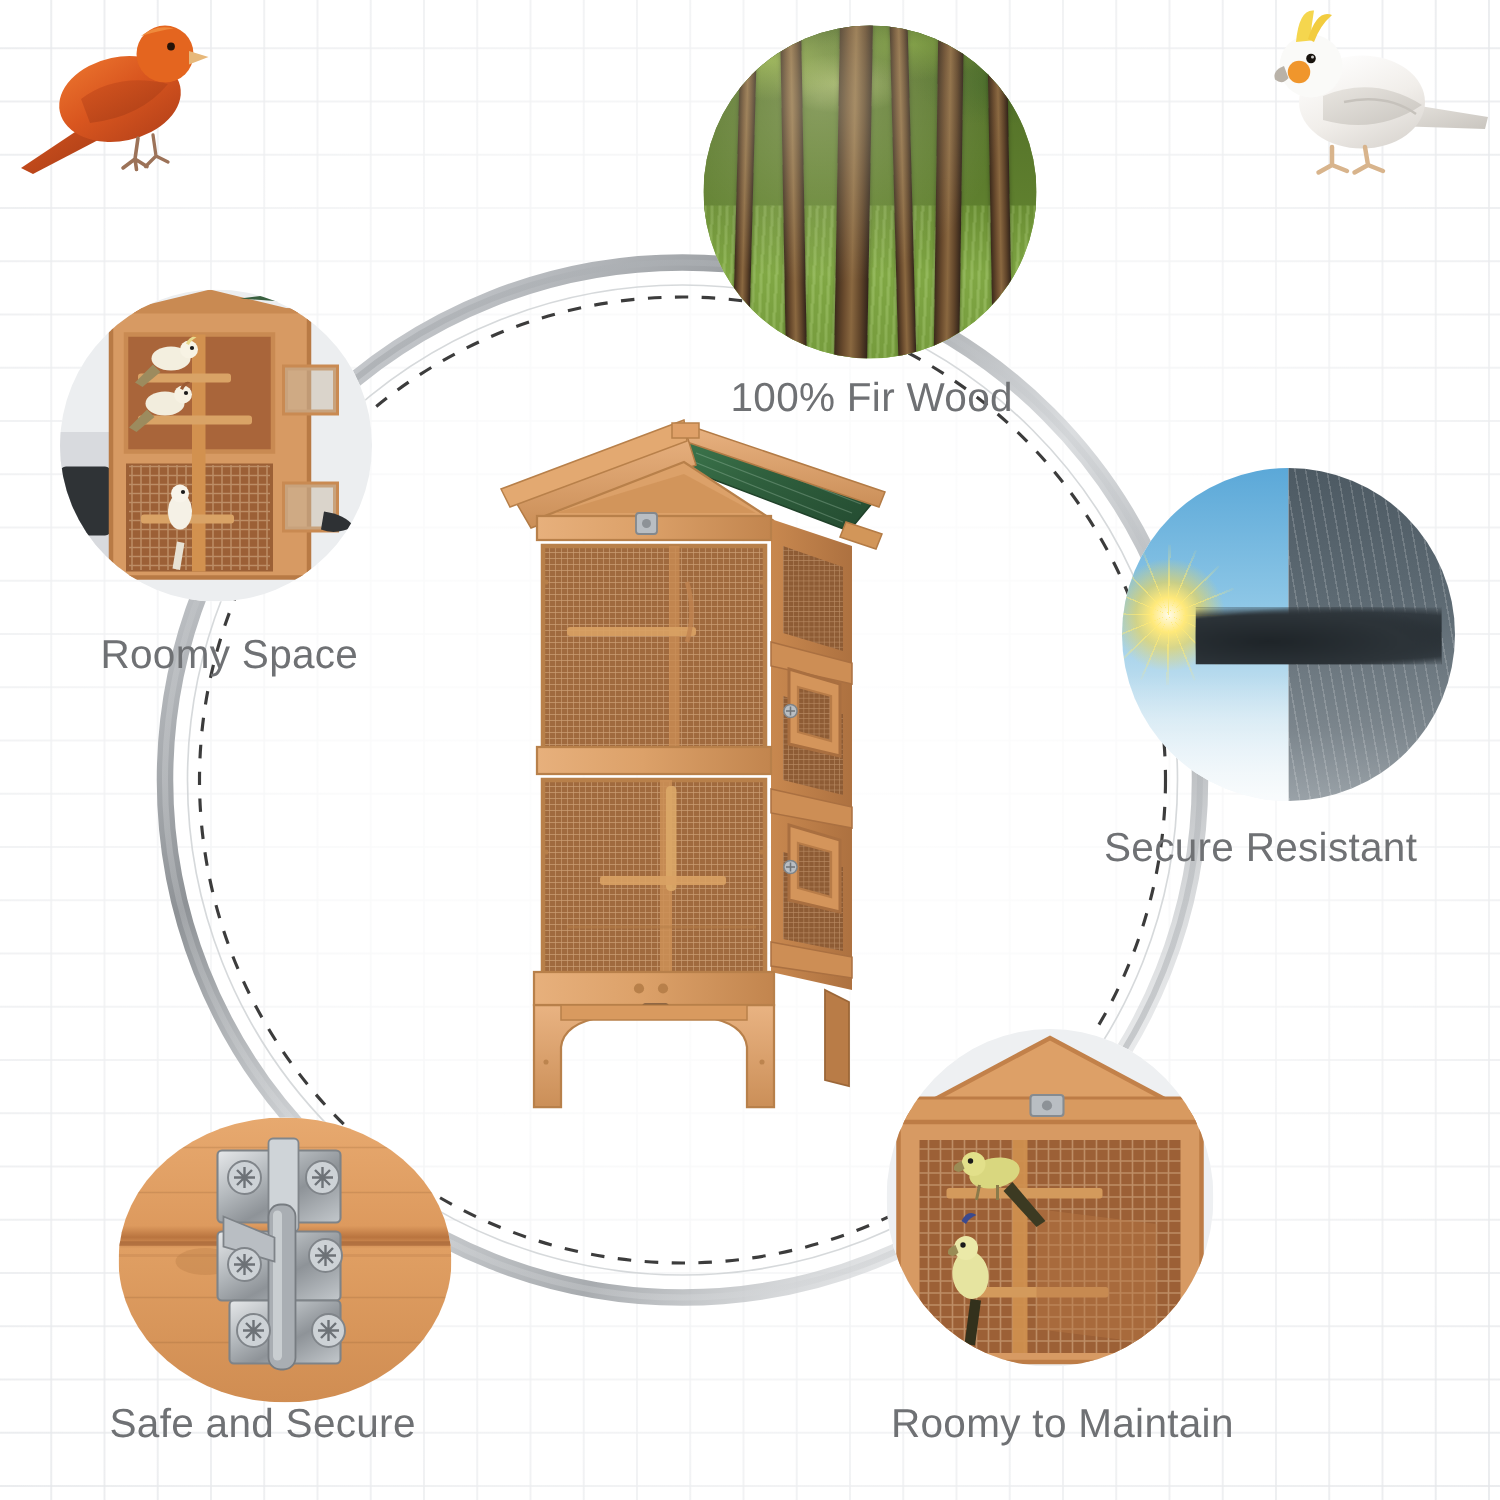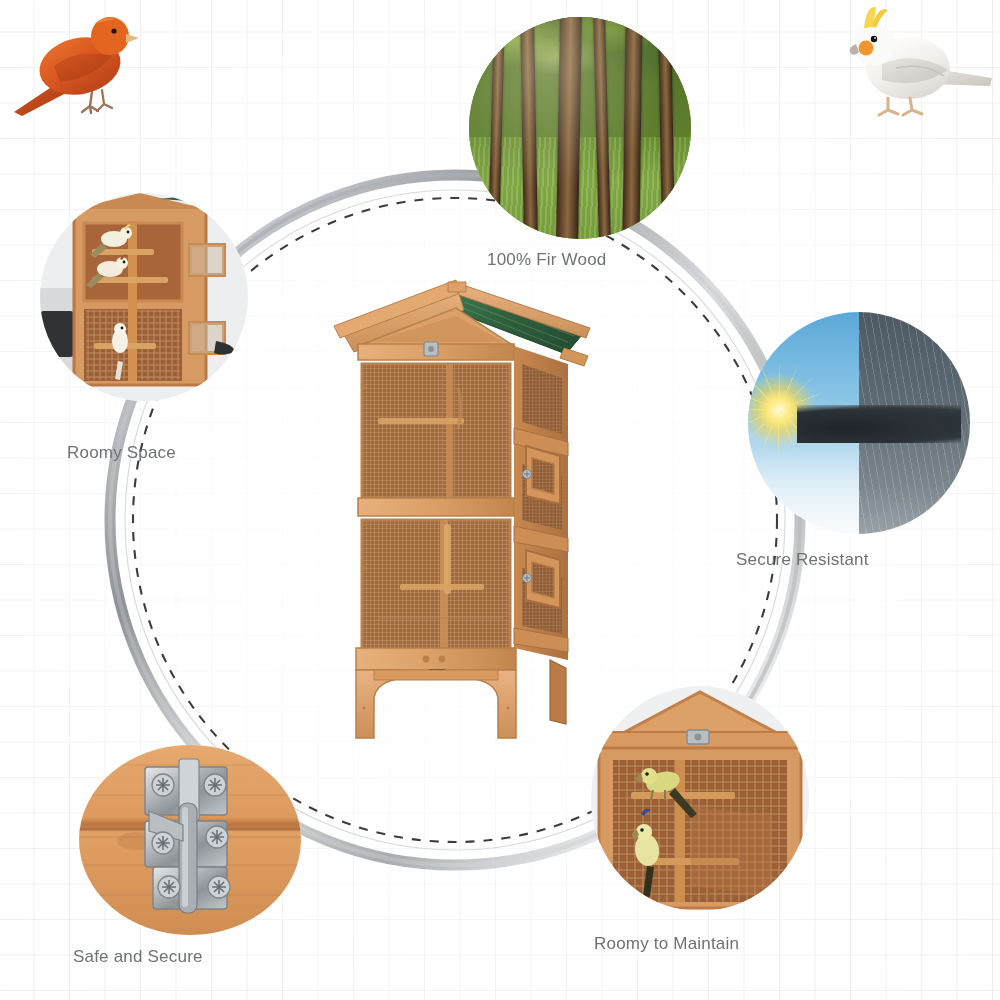--- a/index.html
+++ b/index.html
@@ -31,21 +31,21 @@
 
   
   .callout{ position:absolute; }
   .circle{
     position:absolute; border-radius:50%; overflow:hidden;
     background:#fff;
   }
   .clabel{
     position:absolute;
     color:#6f7174;
-    font-size:17px;
+    font-size:27px;
     letter-spacing:.2px;
     white-space:nowrap;
     font-weight:400;
   }
 
   
   #c-forest{ left:469px; top:17px; width:222px; height:222px; }
   .forest{
     position:absolute; inset:0;
     background:
@@ -130,23 +130,23 @@
   #c-maintain{ left:591px; top:686px; width:218px; height:225px; }
 
   
   .bird{ position:absolute; }
 
   
   #cage{ position:absolute; left:318px; top:268px; width:280px; height:500px; }
   .cage-svg{ width:100%; height:100%; display:block; }
 
   .lbl-fir{ left:487px; top:250px; }
-  .lbl-roomy{ left:67px; top:443px; }
+  .lbl-roomy{ left:67px; top:421px; }
   .lbl-weather{ left:736px; top:550px; }
-  .lbl-safe{ left:73px; top:934px;margin-top:13px; }
+  .lbl-safe{ left:73px; top:934px; }
   .lbl-maintain{ left:594px; top:934px; }
 </style>
 </head>
 <body>
 
 <div id="stage">
 
   <div class="grid-bg"></div>
   <div class="grid-wash"></div>
 

